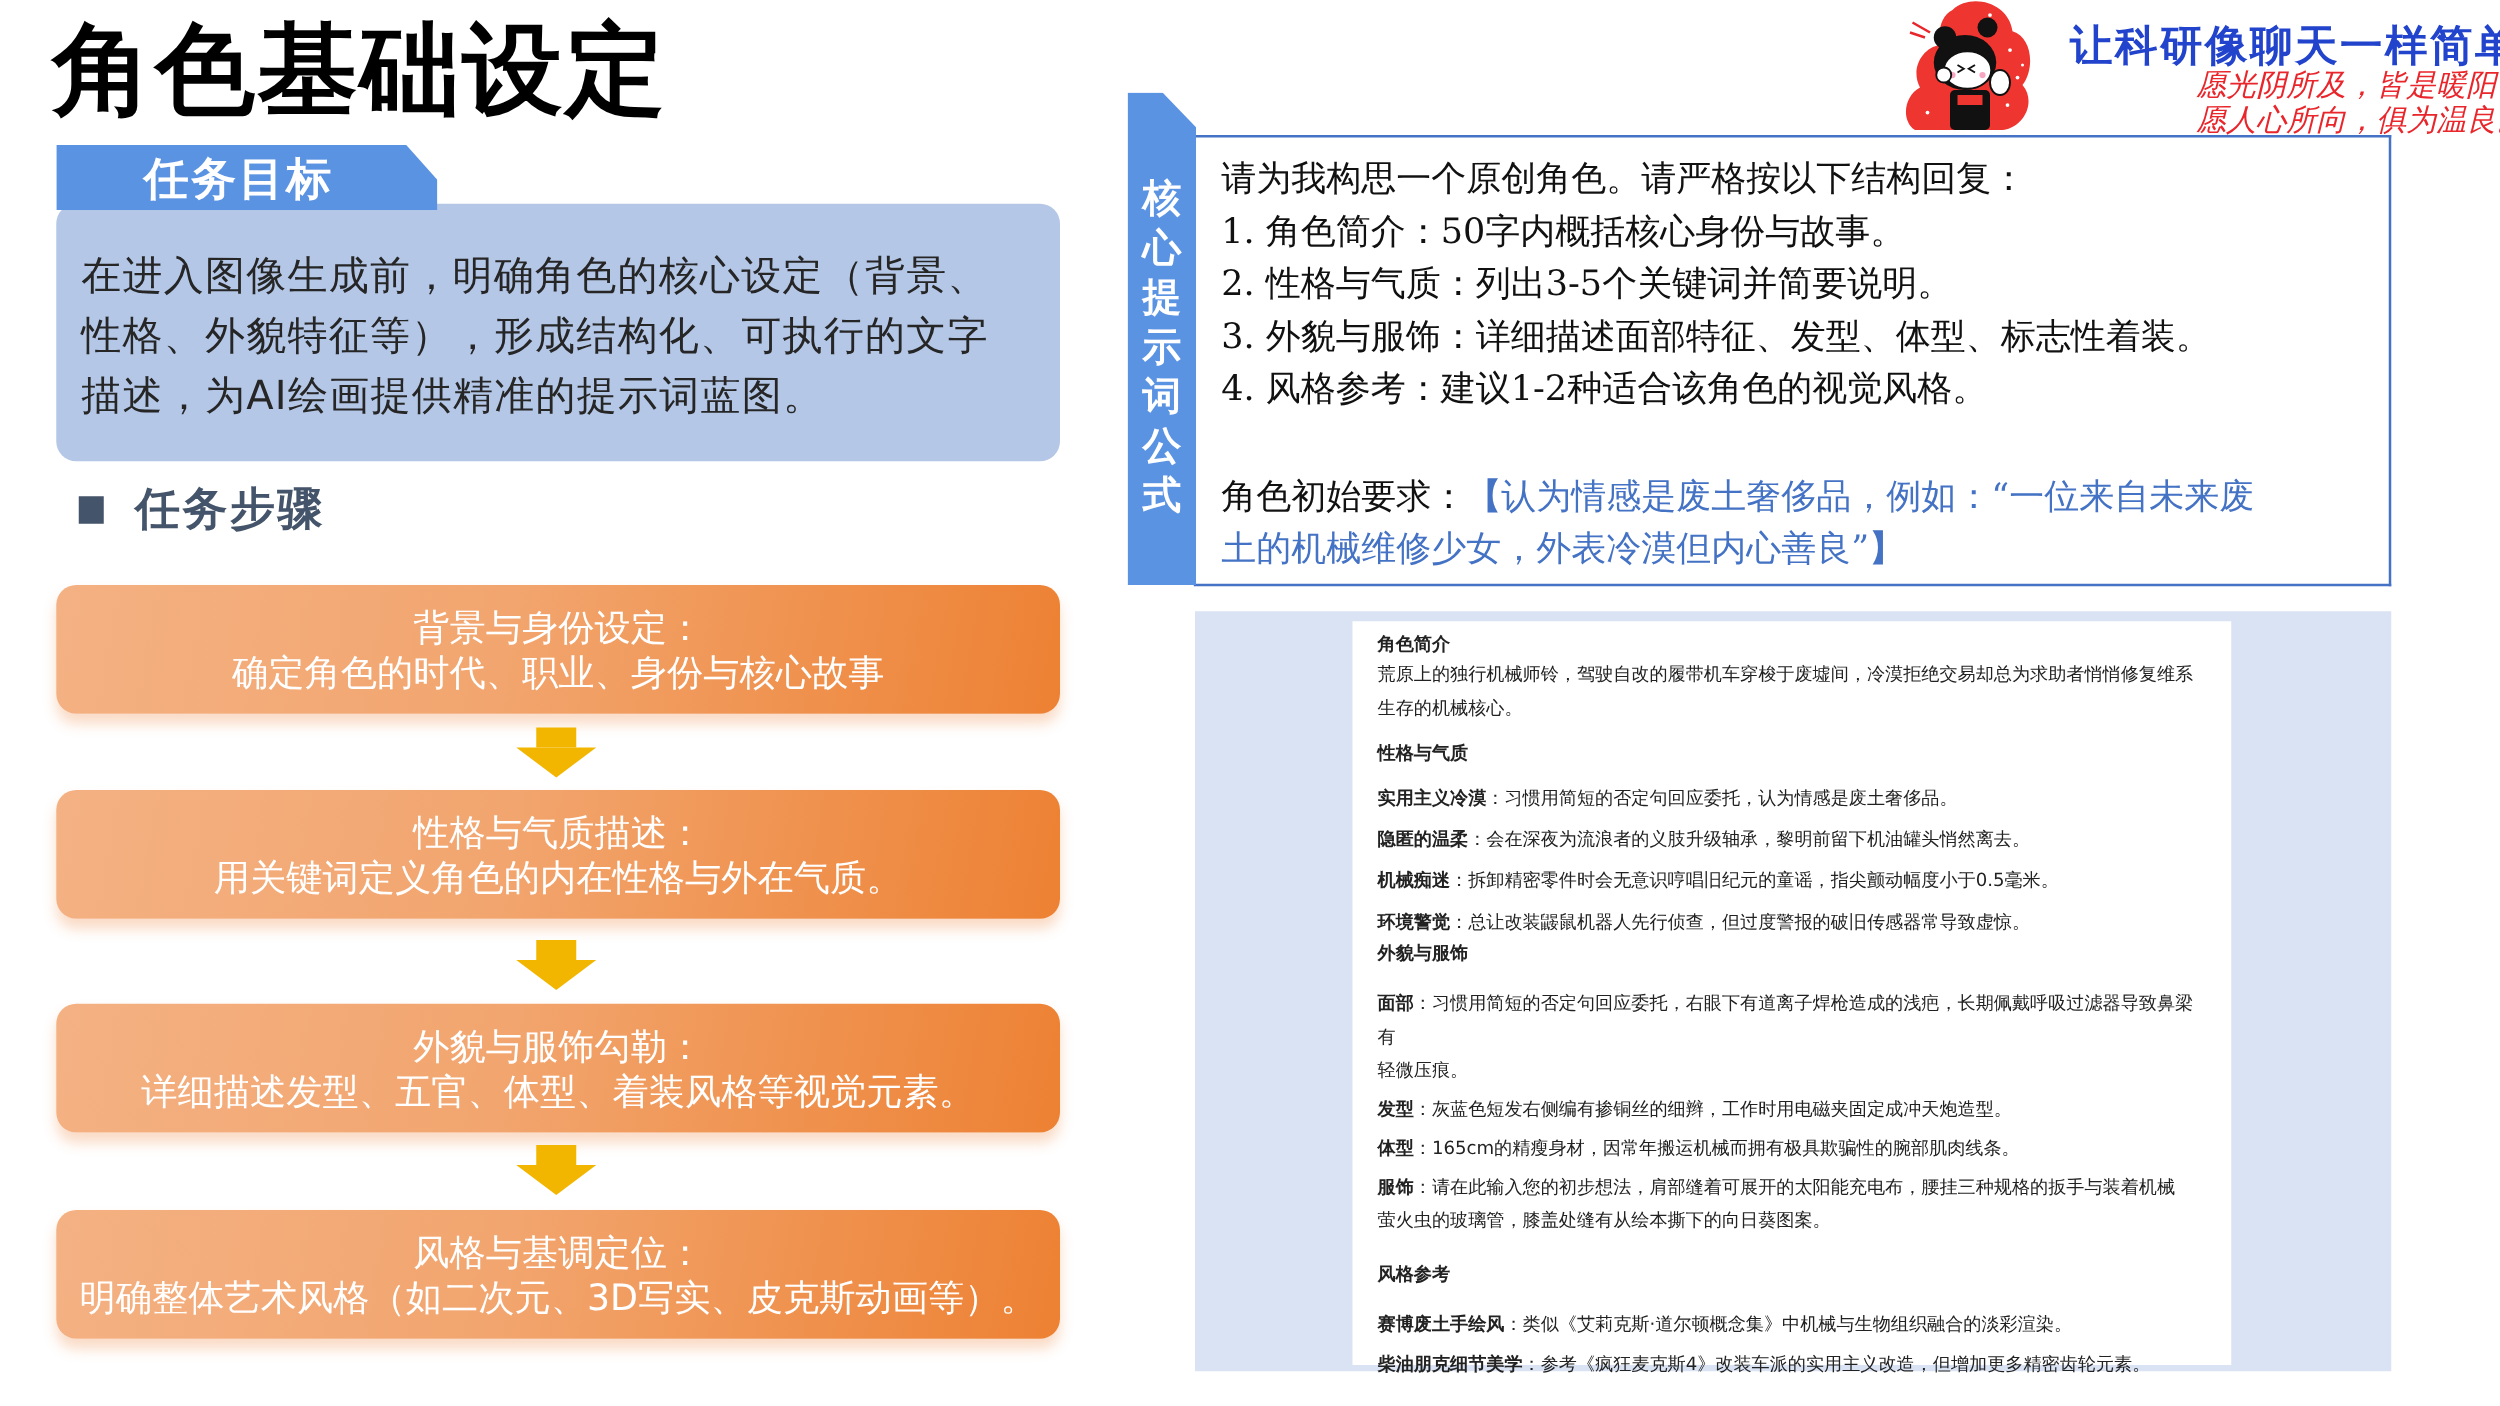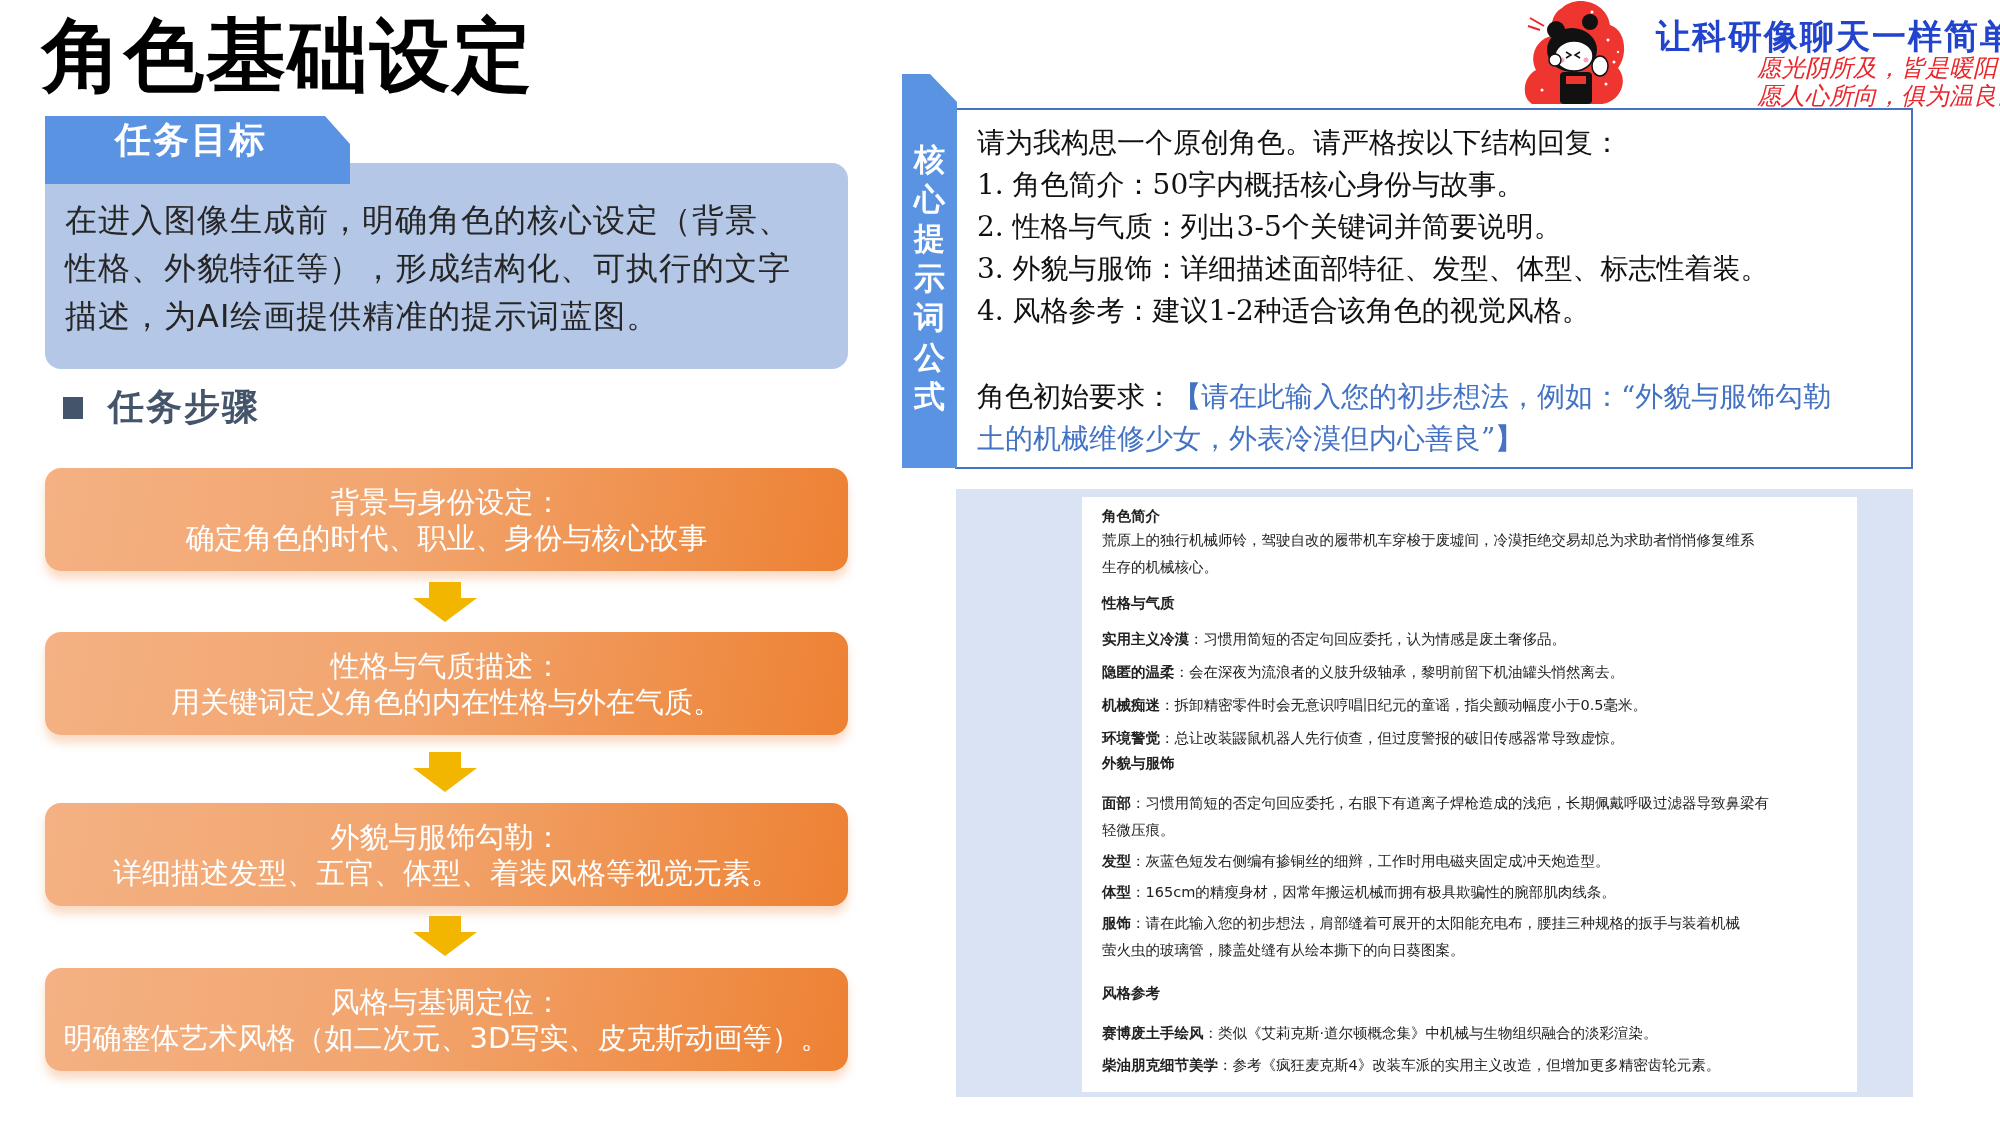--- a/index.html
+++ b/index.html
@@ -10,25 +10,25 @@
     position: absolute; left: 42px; top: 8px;
     font-size: 80px; font-weight: bold; color: #000; letter-spacing: 2px; line-height: 96px;
   }
 
   
   .goal-panel {
     position: absolute; left: 45px; top: 163px; width: 803px; height: 206px;
     background: #b4c7e7; border-radius: 16px;
   }
   .goal-tab {
-    position: absolute; left: 45px; top: 116px; width: 305px; height: 68px;
+    position: absolute; left: 45px; top: 116px; width: 305px; height: 52px;
     background: #5b93e3;
     clip-path: polygon(0 0, 280px 0, 305px 28px, 305px 100%, 0 100%);
     color: #fff; font-size: 36px; font-weight: bold;
-    display: flex; align-items: flex-start; padding-left: 70px; letter-spacing: 2px;
+    display: flex; align-items: flex-end; padding-left: 70px; letter-spacing: 2px;
   }
   .goal-text {
     position: absolute; left: 65px; top: 196px; width: 780px;
     font-size: 32px; line-height: 48px; color: #262626; letter-spacing: 1px;
   }
 
   
   .steps-heading { position: absolute; left: 63px; top: 383px; display: flex; align-items: center; }
   .steps-square { width: 20px; height: 22px; background: #44546a; margin-right: 25px; }
   .steps-heading-text { font-size: 36px; font-weight: bold; color: #44546a; letter-spacing: 2px; }
@@ -81,21 +81,21 @@
   .formula-text .line { white-space: nowrap; }
   .formula-text .gap { height: 44px; }
   .formula-text .hl { color: #4472c4; }
   .formula-text .hl-bracket { color: #4472c4; font-weight: bold; }
 
   
   .example-panel {
     position: absolute; left: 956px; top: 489px; width: 957px; height: 608px; background: #dae3f3;
   }
   .example-card {
-    position: absolute; left: 1082px; top: 497px; width: 775px; height: 595px; background: #fff;
+    position: absolute; left: 1082px; top: 497px; width: 703px; height: 595px; background: #fff;
     padding: 6px 18px 0 20px;
     font-family: "DejaVu Sans", "Liberation Sans", sans-serif; font-size: 14.5px; color: #222;
   }
   .ex-h { font-weight: bold; font-size: 14.5px; line-height: 22px; }
   .ex-p { line-height: 27px; }
   .ex-item { line-height: 27px; }
   .ex-item b { font-weight: bold; }
 </style>
 </head>
 <body>
@@ -186,21 +186,21 @@
   <span>式</span>
 </div>
 <div class="formula-text">
   <div class="line">请为我构思一个原创角色。请严格按以下结构回复：</div>
   <div class="line">1. 角色简介：50字内概括核心身份与故事。</div>
   <div class="line">2. 性格与气质：列出3-5个关键词并简要说明。</div>
   <div class="line">3. 外貌与服饰：详细描述面部特征、发型、体型、标志性着装。</div>
   <div class="line">4. 风格参考：建议1-2种适合该角色的视觉风格。</div>
   <div class="gap"></div>
   <div class="line">
-    <span>角色初始要求：</span><span class="hl-bracket">【</span><span class="hl">请在此输入您的初步想法，例如：“外貌与服饰勾勒</span>
+    <span>角色初始要求：</span><span class="hl-bracket">【</span><span class="hl">认为情感是废土奢侈品，例如：“一位来自未来废</span>
   </div>
   <div class="line">
     <span class="hl">土的机械维修少女，外表冷漠但内心善良”</span><span class="hl-bracket">】</span>
   </div>
 </div>
 
 <div class="example-panel"></div>
 <div class="example-card">
   <div class="ex-h" style="margin-top:2px;">角色简介</div>
   <div class="ex-p">荒原上的独行机械师铃，驾驶自改的履带机车穿梭于废墟间，冷漠拒绝交易却总为求助者悄悄修复维系</div>

